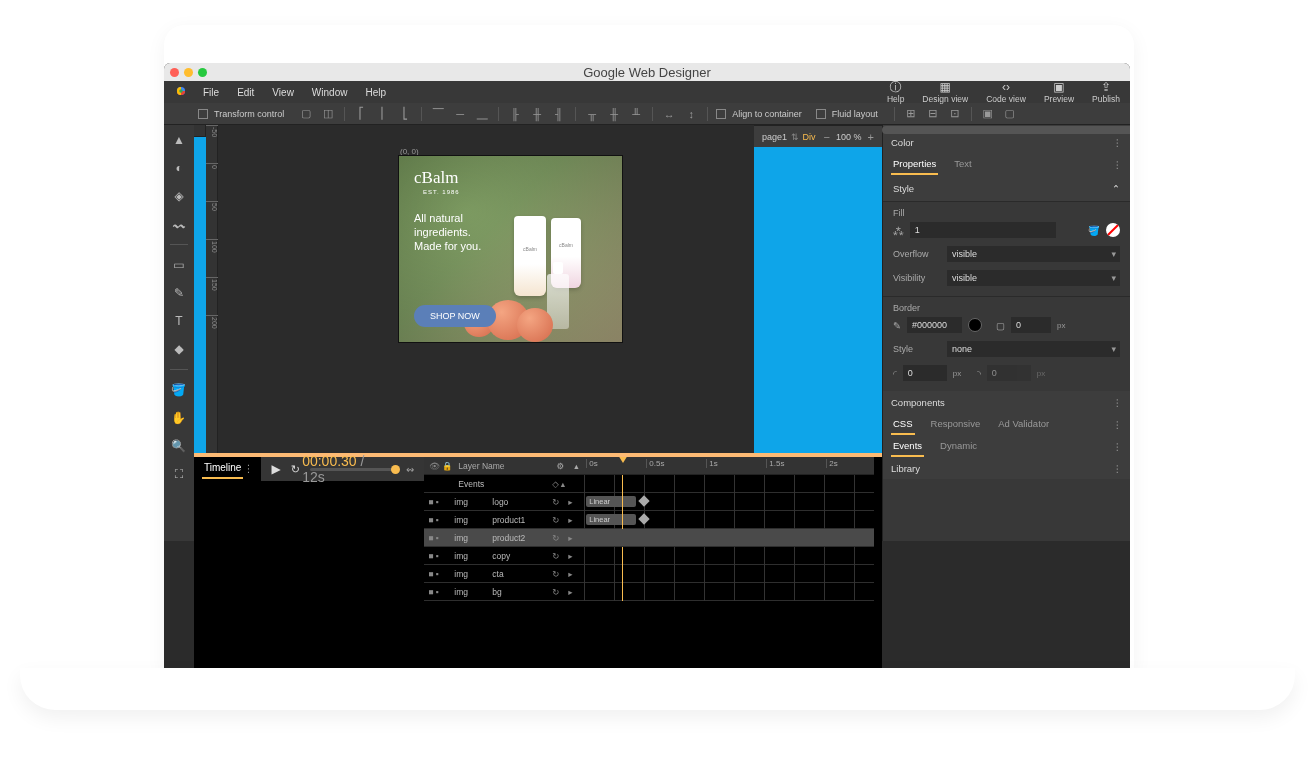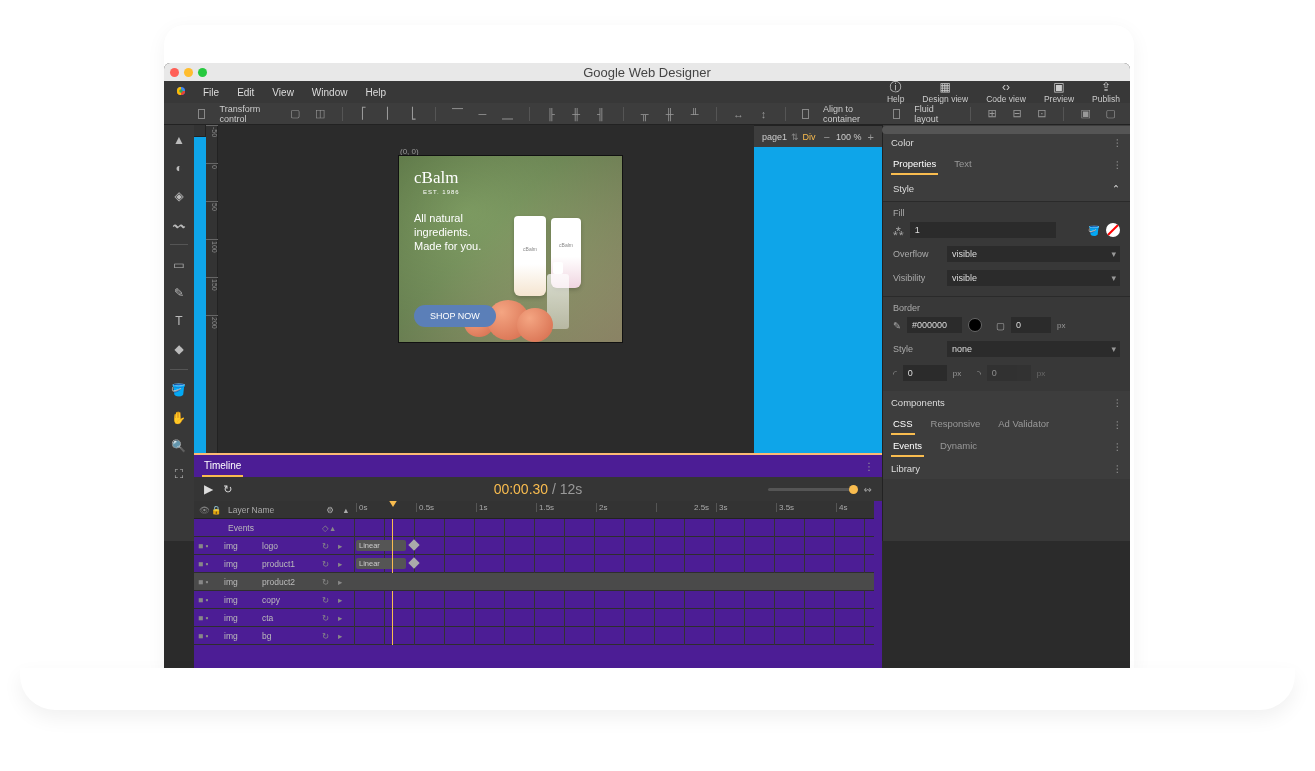--- a/index.html
+++ b/index.html
@@ -15,21 +15,21 @@
 .tbcenter{position:absolute;left:50%;transform:translateX(-50%);font-size:13px;color:#444}
 .menubar{height:22px;background:#383838;display:flex;align-items:center;padding:0 10px}
 .logo-icon{margin-right:6px}
 .mitem{color:#ddd;font-size:10px;padding:0 9px;cursor:pointer}
 .right-actions{margin-left:auto;display:flex;gap:18px}
 .ract{display:flex;flex-direction:column;align-items:center;color:#ccc;font-size:8.5px;cursor:pointer;gap:1px}
 .ract .ico{font-size:12px;line-height:12px}
 .tabbar{height:20px;background:#383838;display:flex;align-items:end;padding-left:30px}
 .ftab{background:#2b2b2b;color:#ddd;font-size:9px;padding:3px 8px;border-radius:3px 3px 0 0;display:flex;align-items:center;gap:6px}
 .ftab .x{font-size:9px;cursor:pointer}
-.optbar{height:22px;background:#3d3d3d;display:flex;align-items:center;padding:0 14px 0 34px;gap:14px;border-bottom:1px solid #222}
+.optbar{height:22px;background:#3d3d3d;display:flex;align-items:center;padding:0 14px 0 34px;gap:6px;border-bottom:1px solid #222}
 .cb{width:10px;height:10px;border:1px solid #888;display:inline-block}
 .optlabel{color:#ccc;font-size:9px;margin-right:8px}
 .obtn{width:16px;height:16px;display:inline-flex;align-items:center;justify-content:center;color:#999;font-size:11px;cursor:pointer}
 .divv{width:1px;height:14px;background:#555;margin:0 2px}
 .main{display:flex;height:416px}
 .tools{width:30px;background:#383838;display:flex;flex-direction:column;align-items:center;padding-top:4px;gap:6px}
 .tbtn{width:22px;height:22px;display:flex;align-items:center;justify-content:center;color:#bbb;font-size:12px;cursor:pointer;border-radius:3px}
 .tsep{width:18px;height:1px;background:#555;margin:3px 0}
 .stage-wrap{flex:1;display:flex;flex-direction:row;background:#0ea5e9;position:relative}
 .rulers{height:12px;display:flex}
@@ -76,21 +76,21 @@
 .prow{display:flex;align-items:center;padding:4px 0;gap:6px}
 .plbl{color:#aaa;font-size:9px;min-width:48px}
 .pinput{flex:1;background:#2b2b2b;border:none;color:#ddd;font-size:9px;padding:3px 5px;min-width:0}
 .psel{flex:1;background:#2b2b2b;color:#ddd;font-size:9px;padding:3px 5px;border:none;position:relative}
 .psel:after{content:'▾';position:absolute;right:4px;color:#999}
 .swatch{width:14px;height:14px;border-radius:50%;border:1px solid #666}
 .noswatch{width:14px;height:14px;border-radius:50%;background:#fff;position:relative;overflow:hidden}
 .noswatch:after{content:'';position:absolute;width:20px;height:2px;background:red;top:6px;left:-3px;transform:rotate(-45deg)}
 .unit{color:#999;font-size:8px}
 .accordion{height:26px;background:#3d3d3d;display:flex;align-items:center;padding:0 10px;color:#ddd;justify-content:space-between;cursor:pointer}
-.timeline{height:216px;background:#4c1d95;border-top:2px solid #fdba74;display:flex;flex-direction:column;position:absolute;bottom:0;left:30px;right:248px}
+.timeline{height:216px;background:#000000;border-top:4px solid #fdba74;display:flex;flex-direction:row;position:absolute;bottom:0;left:30px;right:248px}
 .tlhead{display:flex;align-items:center;padding:0 8px;height:22px}
 .tltab{color:#fff;font-size:10px;padding:4px 2px;border-bottom:2px solid #f9bc4f}
 .tlcontrols{height:24px;display:flex;align-items:center;padding:0 10px;gap:10px;background:#353535}
 .play{color:#ddd;font-size:12px;cursor:pointer}
 .loop{color:#ddd;font-size:11px;cursor:pointer}
 .timedisplay{position:absolute;left:50%;transform:translateX(-50%);font-size:14px}
 .timedisplay .orange{color:#f9bc4f}
 .zoomslider{margin-left:auto;display:flex;align-items:center;gap:6px}
 .zslide{width:90px;height:3px;background:#555;border-radius:2px;position:relative}
 .zknob{position:absolute;right:0;top:-3px;width:9px;height:9px;background:#f9bc4f;border-radius:50%}

